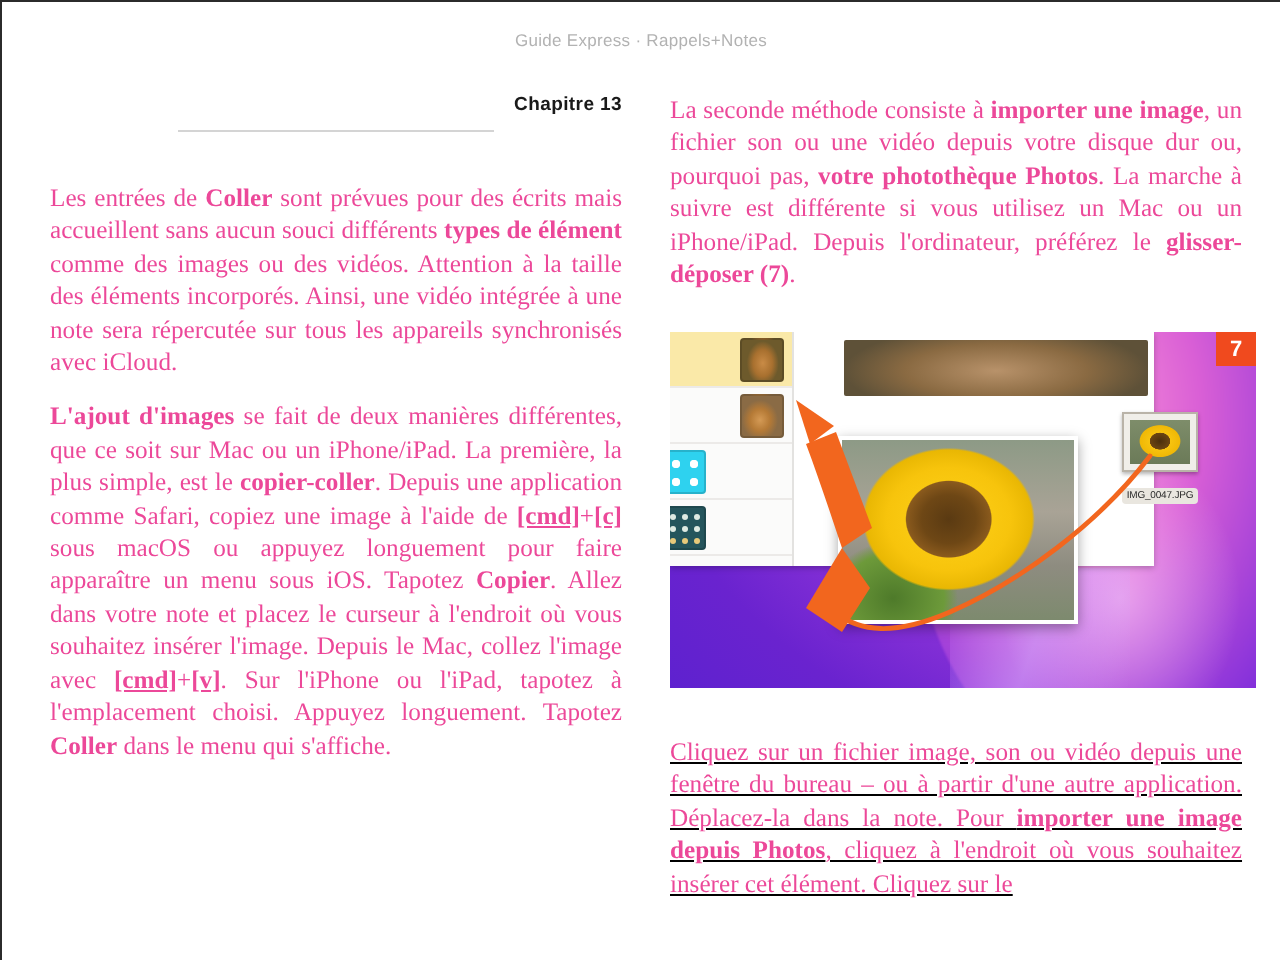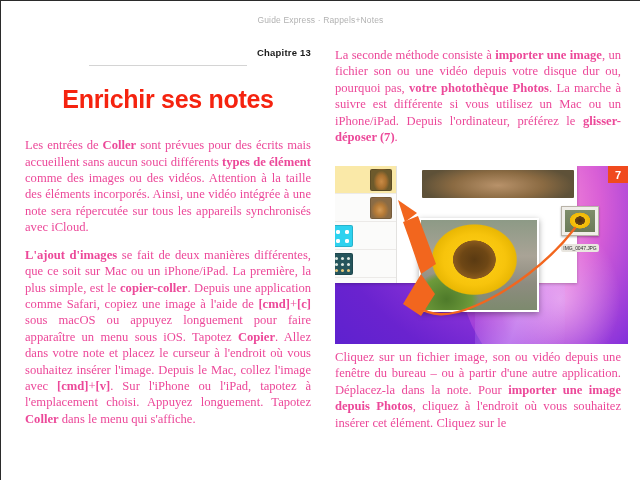--- a/index.html
+++ b/index.html
@@ -70,21 +70,21 @@
     margin: 0;
     font-size: 12.6px;
     line-height: 16.4px;
     text-align: justify;
     color: #ec4899;
     hyphens: none;
   }
   p.body + p.body { margin-top: 11px; }
   .first-para { margin-top: 25px !important; }
   b { font-weight: bold; }
-  .kbd { font-weight: bold; }
+  .kbd { font-weight: bold; text-decoration: underline; }
 
   
   .figure {
     position: absolute;
     left: 334px;
     top: 165px;
     width: 293px;
     height: 178px;
     overflow: hidden;
     background: #ffffff;
@@ -314,21 +314,20 @@
 <body>
 
 <div class="page">
 
   <div class="running-head">Guide Express · Rappels+Notes</div>
 
   <div class="col col-left">
 
     <div class="chapter-label">Chapitre 13</div>
     <div class="chapter-rule"></div>
-    <div class="chapter-title">Enrichir ses notes</div>
 
     <p class="body first-para"><span>Les entrées de </span><b>Coller</b><span> sont prévues pour des écrits mais accueillent sans aucun souci différents </span><b>types de élément</b><span> comme des images ou des vidéos. Attention à la taille des éléments incorporés. Ainsi, une vidéo intégrée à une note sera répercutée sur tous les appareils synchronisés avec iCloud.</span></p>
 
     <p class="body"><b>L'ajout d'images</b><span> se fait de deux manières différentes, que ce soit sur Mac ou un iPhone/iPad. La première, la plus simple, est le </span><b>copier-coller</b><span>. Depuis une application comme Safari, copiez une image à l'aide de </span><span class="kbd">[cmd]</span><span>+</span><span class="kbd">[c]</span><span> sous macOS ou appuyez longuement pour faire apparaître un menu sous iOS. Tapotez </span><b>Copier</b><span>. Allez dans votre note et placez le curseur à l'endroit où vous souhaitez insérer l'image. Depuis le Mac, collez l'image avec </span><span class="kbd">[cmd]</span><span>+</span><span class="kbd">[v]</span><span>. Sur l'iPhone ou l'iPad, tapotez à l'emplacement choisi. Appuyez longuement. Tapotez </span><b>Coller</b><span> dans le menu qui s'affiche.</span></p>
 
   </div>
 
   <div class="col col-right">
 
     <p class="body"><span>La seconde méthode consiste à </span><b>importer une image</b><span>, un fichier son ou une vidéo depuis votre disque dur ou, pourquoi pas, </span><b>votre photothèque Photos</b><span>. La marche à suivre est différente si vous utilisez un Mac ou un iPhone/iPad. Depuis l'ordinateur, préférez le </span><b>glisser-déposer (7)</b><span>.</span></p>
@@ -380,17 +379,17 @@
       <path d="M240,62 C215,95 175,125 140,140 C112,152 95,150 82,140" fill="none" stroke="#f2661e" stroke-width="2.4" stroke-linecap="round"></path>
       <path d="M86,108 C80,118 74,128 68,138 L86,150 L100,128 Z" fill="#f2661e"></path>
       <path d="M63,34 L82,47 L70,56 Z" fill="#f2661e"></path>
       <path d="M68,56 C74,72 80,90 86,108 L101,98 C95,82 89,66 83,50 Z" fill="#f2661e"></path>
     </svg>
 
     <div class="fig-badge">7</div>
 
   </div>
 
-  <div class="col col-right" style="top:348px;">
+  <div class="col col-right" style="top:367px;text-decoration:underline;">
     <p class="body"><span>Cliquez sur un fichier image, son ou vidéo depuis une fenêtre du bureau – ou à partir d'une autre application. Déplacez-la dans la note. Pour </span><b>importer une image depuis Photos</b><span>, cliquez à l'endroit où vous souhaitez insérer cet élément. Cliquez sur le</span></p>
   </div>
 
 </div>
 
 </body></html>

